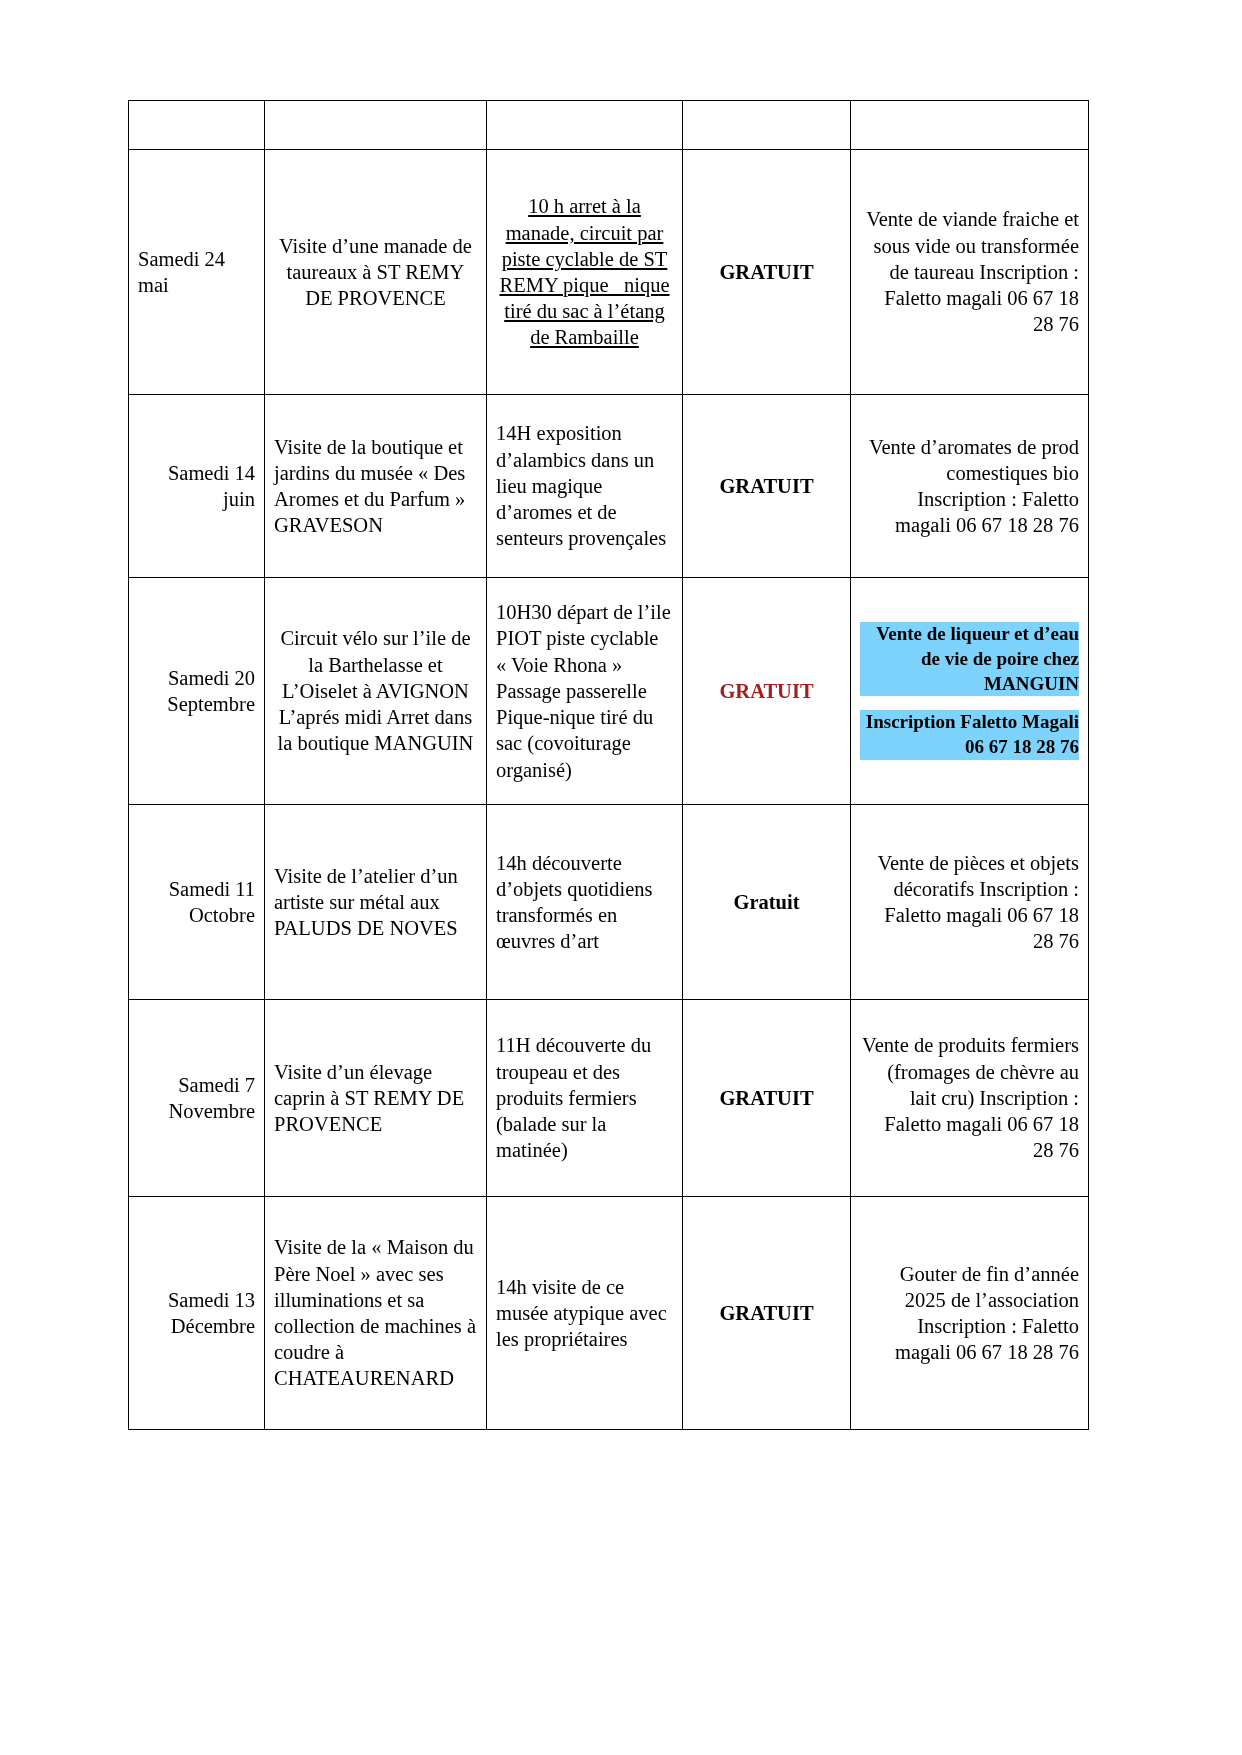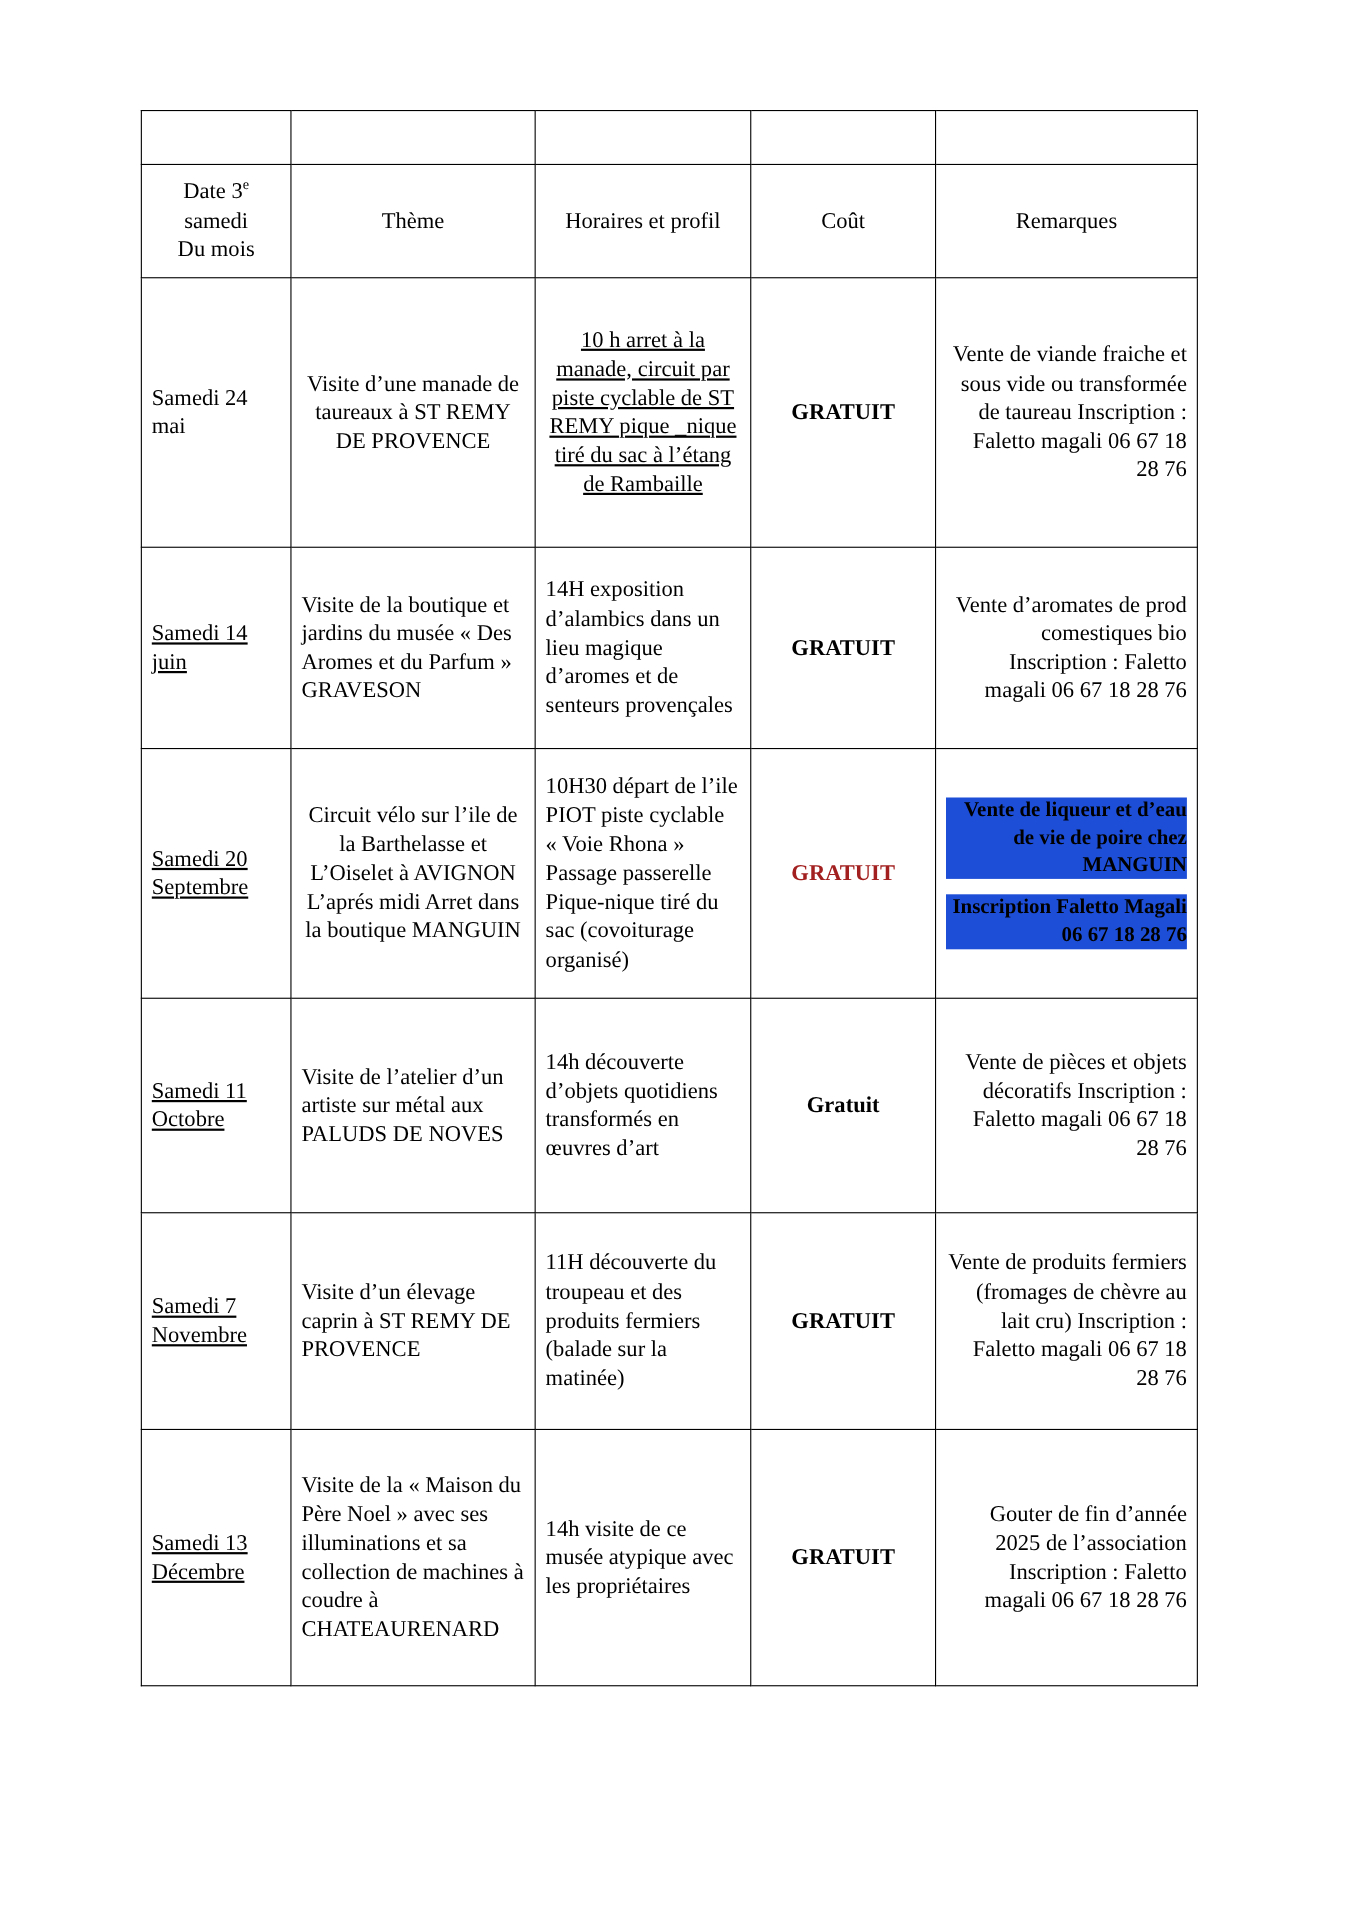--- a/index.html
+++ b/index.html
@@ -59,23 +59,22 @@
     font-size: 13px;
     vertical-align: super;
     line-height: 0;
   }
 
   td.date-cell {
     text-align: left;
     vertical-align: middle;
   }
   td.date-cell.left-align {
-    text-align: left;
-    vertical-align: middle;
-    text-decoration: underline;
+    text-align: right;
+    vertical-align: middle;
   }
   td.theme-cell {
     vertical-align: middle;
   }
   td.theme-cell.centered {
     text-align: center;
   }
   td.horaire-cell {
     vertical-align: middle;
   }
@@ -89,21 +88,21 @@
     font-weight: bold;
   }
   td.cout-cell.red {
     color: #a32020;
   }
   td.rem-cell {
     vertical-align: middle;
     text-align: right;
   }
   .hl {
-    background: #1d4ed8;
+    background: #7dd3fc;
     font-weight: bold;
     font-size: 19px;
     line-height: 1.3;
   }
   .hl-gap {
     height: 14px;
   }
   .row-1 td { height: 230px; }
   .row-2 td { height: 168px; }
   .row-3 td { height: 212px; }
@@ -123,33 +122,20 @@
       <col class="c-cout">
       <col class="c-rem">
     </colgroup>
     <tbody>
       <tr class="spacer-row">
         <td></td>
         <td></td>
         <td></td>
         <td></td>
         <td></td>
-      </tr>
-      <tr class="header-row">
-        <td>
-          <div class="hdr-date">
-            <span>Date 3</span><sup class="ord">e</sup><br>
-            <span>samedi</span><br>
-            <span>Du mois</span>
-          </div>
-        </td>
-        <td>Thème</td>
-        <td>Horaires et profil</td>
-        <td>Coût</td>
-        <td>Remarques</td>
       </tr>
 
       <tr class="row-1">
         <td class="date-cell">Samedi
 24 mai</td>
         <td class="theme-cell centered">Visite d’une manade de taureaux à ST
 REMY DE PROVENCE</td>
         <td class="horaire-cell centered">10 h arret à la manade, circuit par piste cyclable de ST REMY pique _nique tiré du sac à l’étang de Rambaille</td>
         <td class="cout-cell">GRATUIT</td>
         <td class="rem-cell">Vente de viande fraiche et sous vide ou transformée de taureau

